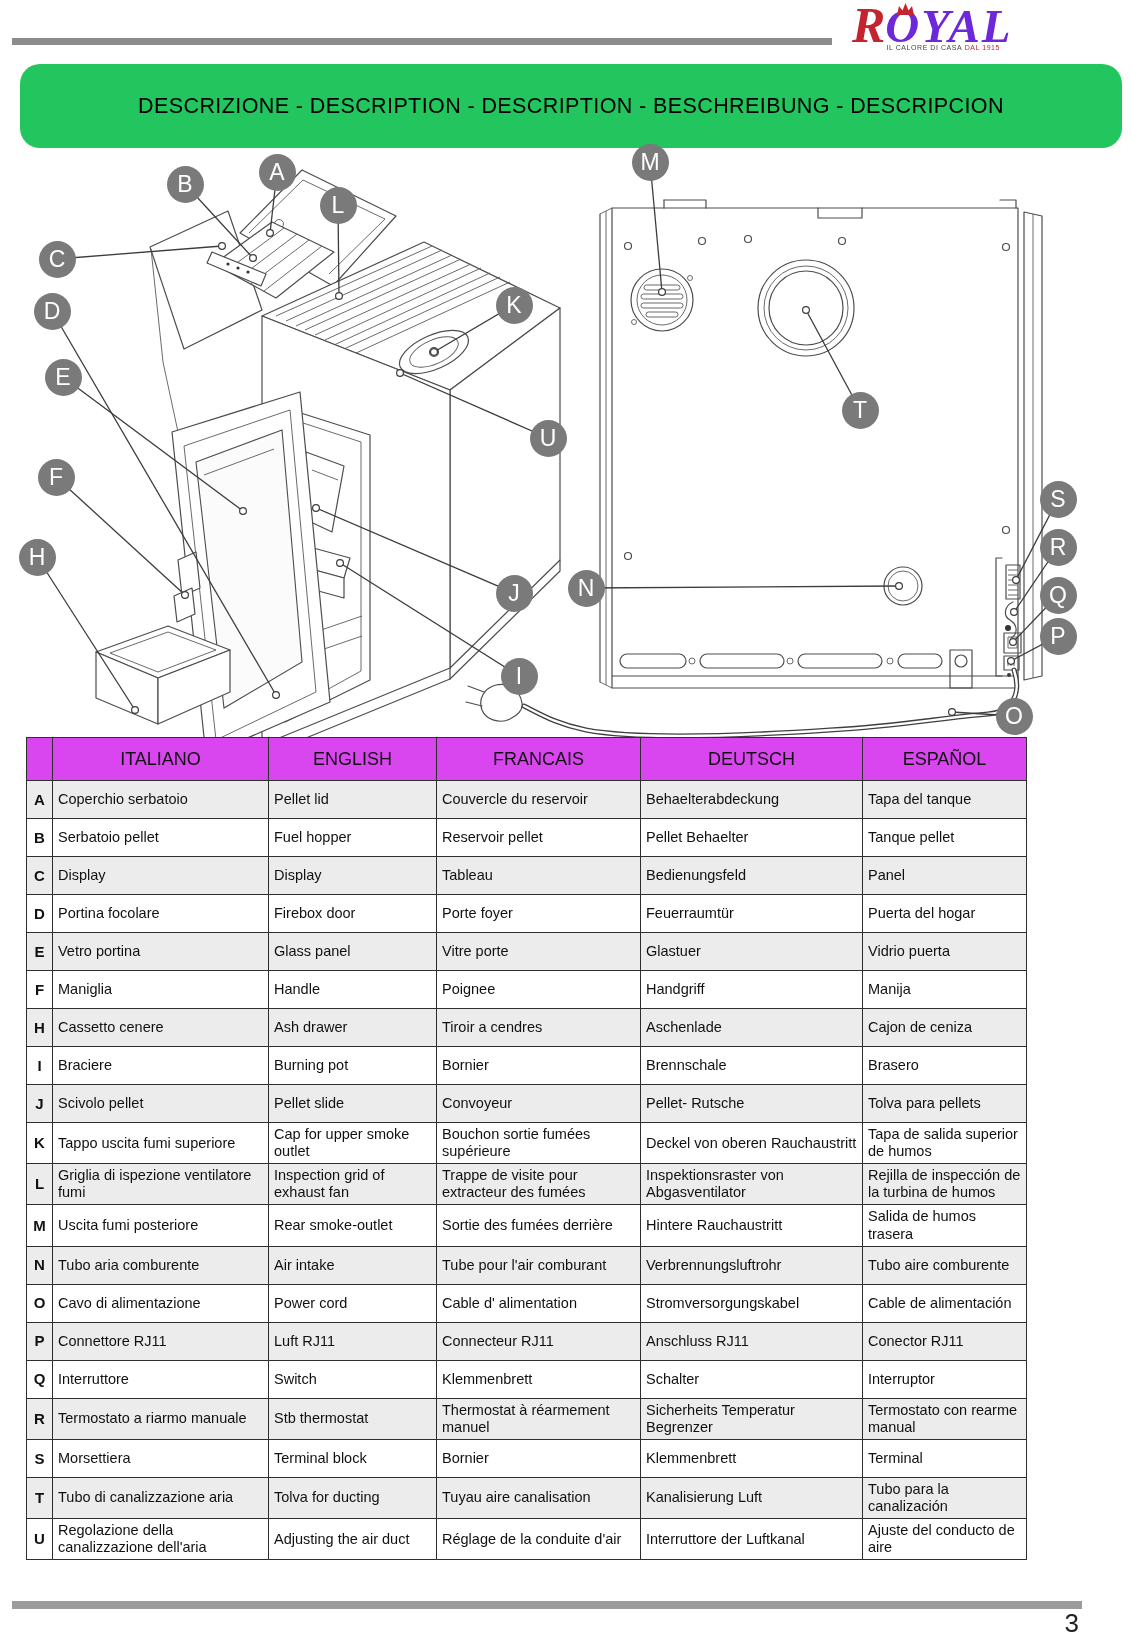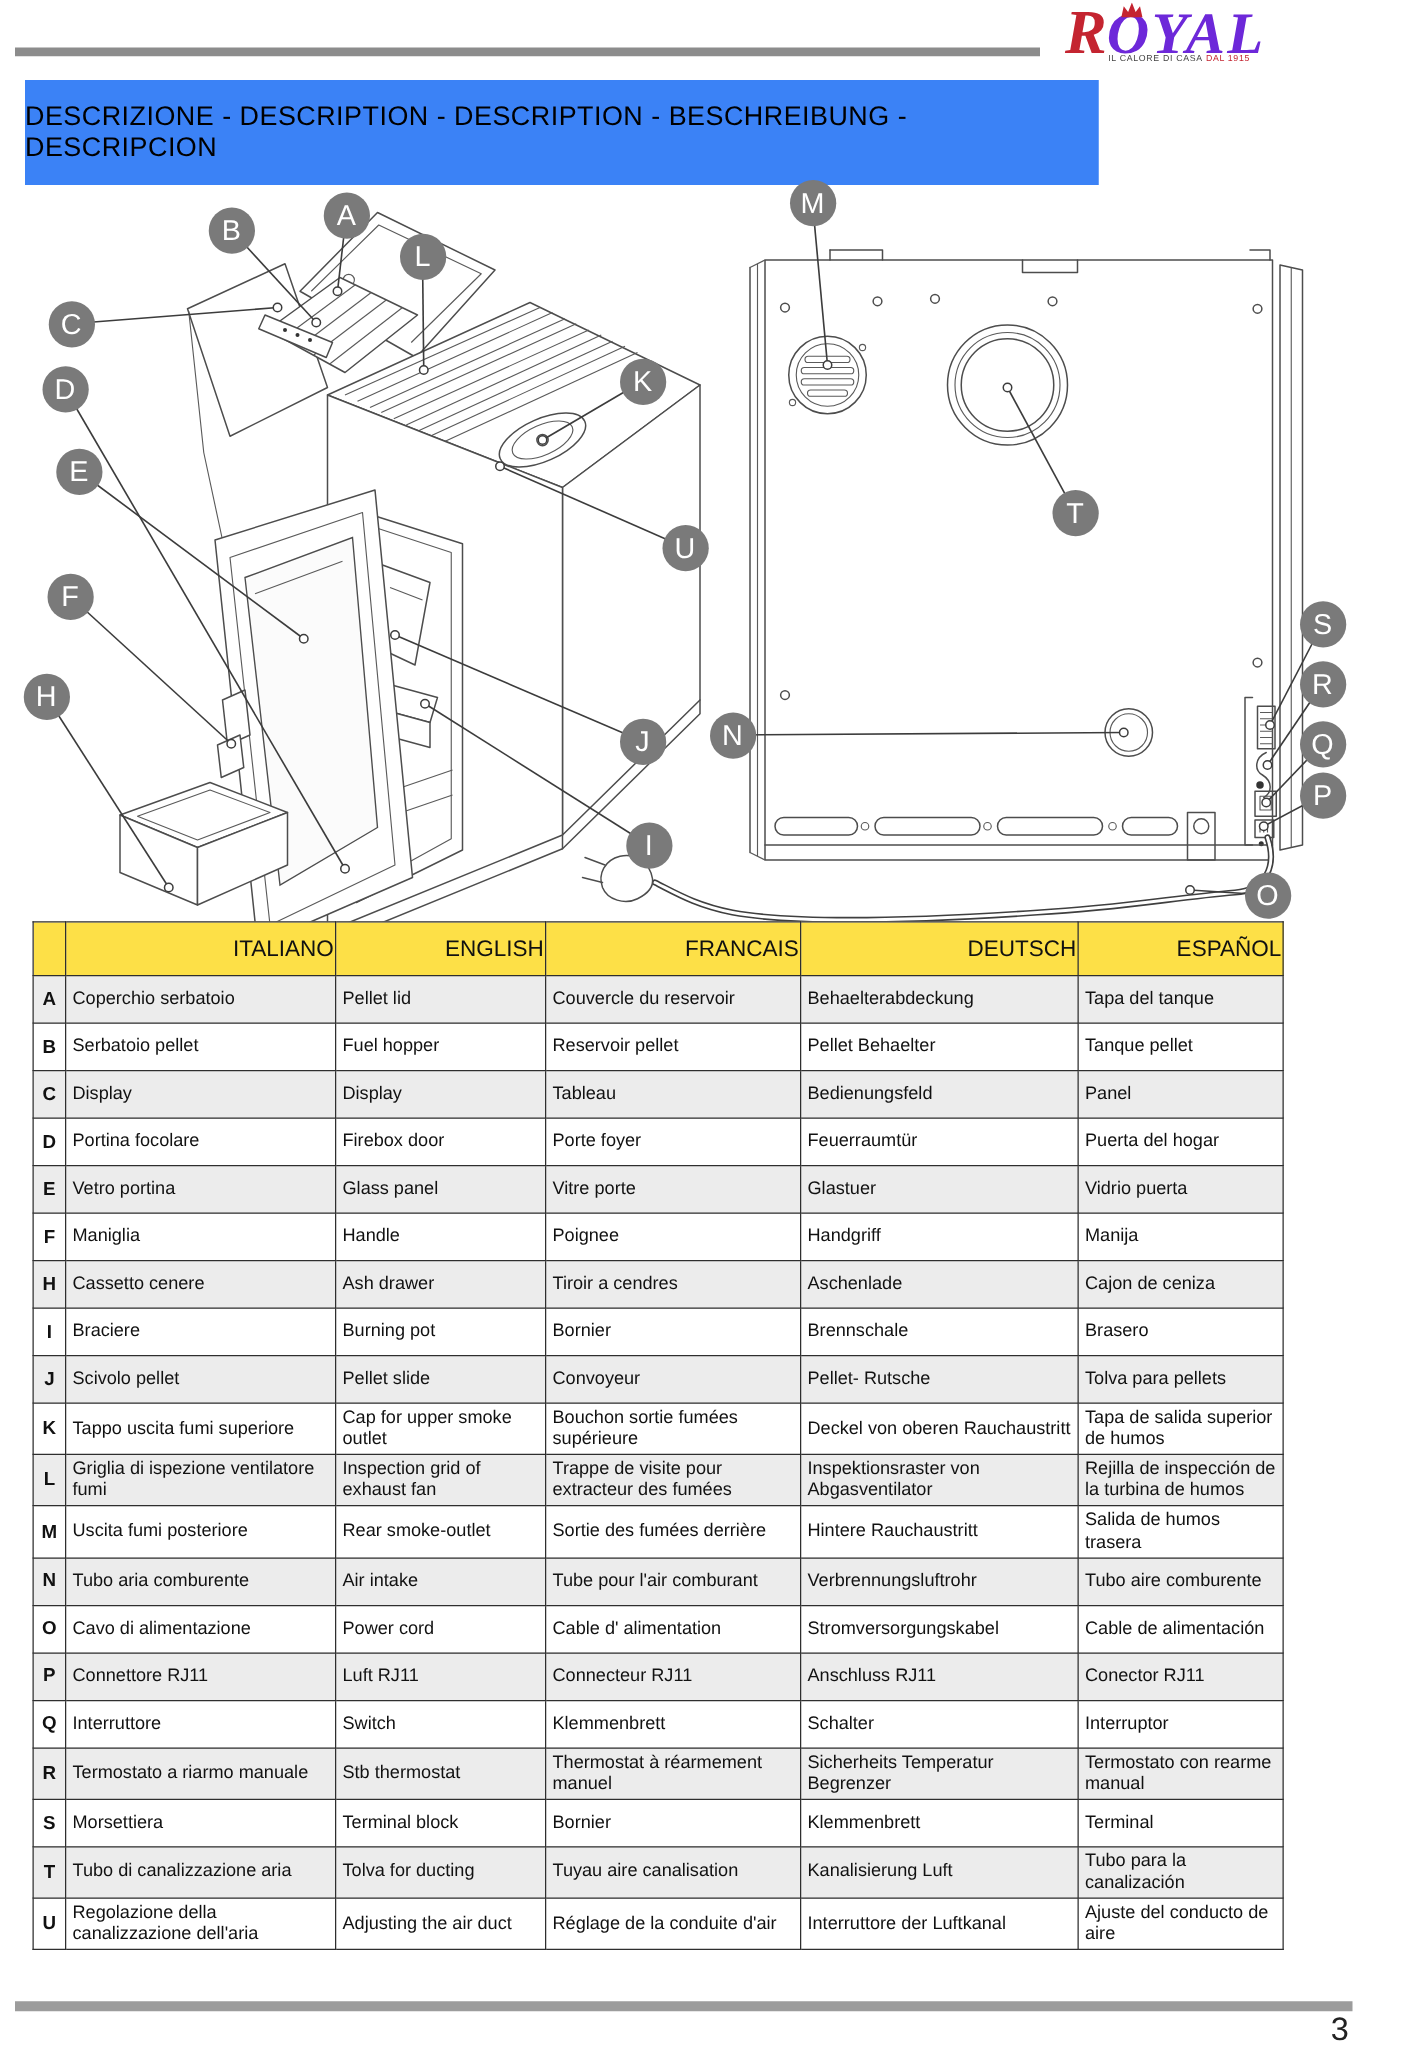--- a/index.html
+++ b/index.html
@@ -14,22 +14,22 @@
   .logo{position:absolute;left:852px;top:0px;width:150px;height:58px;}
   .logo .word{white-space:nowrap;font-family:"Liberation Serif", serif;font-style:italic;font-weight:bold;line-height:1;}
   .logo .r{font-size:50px;color:#c42430;}
   .logo .rest{font-size:47px;color:#6d28d9;letter-spacing:2px;}
   .logo .crown{position:absolute;left:44px;top:1px;}
   .logo .tagline{position:absolute;right:2px;top:44px;font-size:7px;letter-spacing:0.55px;color:#444;white-space:nowrap;font-family:"Liberation Sans",sans-serif;}
   .logo .tagline .accent{color:#c42430;}
 
   
   .header-band{
-    position:absolute;left:20px;top:64px;width:859px;height:84px;background:#3b82f6;
-    display:flex;align-items:center;justify-content:center;
+    position:absolute;left:20px;top:64px;width:1102px;height:84px;background:#22c55e;
+    display:flex;align-items:center;justify-content:center;border-radius:20px;
   }
   .header-band .title{font-size:21.5px;letter-spacing:0.4px;color:#000;}
 
   
   svg.artwork{position:absolute;left:0;top:0;pointer-events:none;}
   .ln{fill:none;stroke:#4d4d4d;stroke-width:1.2;stroke-linejoin:round;stroke-linecap:round;}
   .lnt{fill:none;stroke:#5a5a5a;stroke-width:0.9;stroke-linejoin:round;}
   .wf{fill:#ffffff;stroke:#4d4d4d;stroke-width:1.2;stroke-linejoin:round;}
   .gl{fill:#fbfbfb;stroke:#4d4d4d;stroke-width:1.1;}
   .leader{stroke:#3c3c3c;stroke-width:1.3;}
@@ -42,21 +42,21 @@
     position:absolute;width:37px;height:37px;border-radius:50%;
     color:#fff;font-size:23px;line-height:37px;text-align:center;font-weight:400;
     user-select:none;
   }
 
   
   .table-wrap{position:absolute;left:26px;top:737px;width:1000px;}
   table.tr-table{border-collapse:collapse;width:1000px;table-layout:fixed;background:#fff;}
   table.tr-table th, table.tr-table td{border:1px solid #2e2e2e;}
   table.tr-table{border:1.5px solid #2e2e2e;}
-  table.tr-table thead th{height:40px;font-size:18px;font-weight:normal;text-align:right;background:#fde047;}
+  table.tr-table thead th{height:40px;font-size:18px;font-weight:normal;text-align:center;background:#d946ef;}
   table.tr-table tbody td{font-size:14.5px;padding:3px 4px 3px 5px;height:31px;line-height:1.18;vertical-align:middle;text-align:left;}
   table.tr-table tbody td.letter-cell{font-weight:bold;text-align:center;padding:3px 1px;font-size:15px;}
   table.tr-table tbody tr.shaded td{background:#ececec;}
 
   .page-number{position:absolute;right:52px;top:1608px;font-size:26px;color:#222;}
 </style>
 </head>
 <body>
 
 <div class="page">

